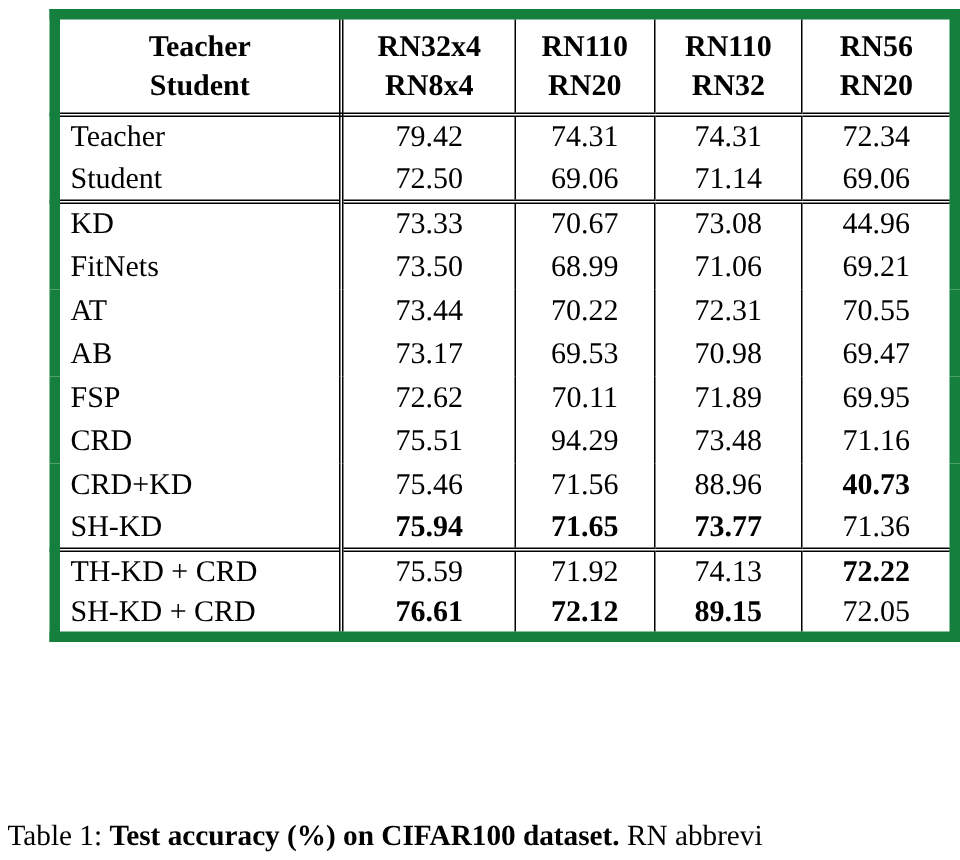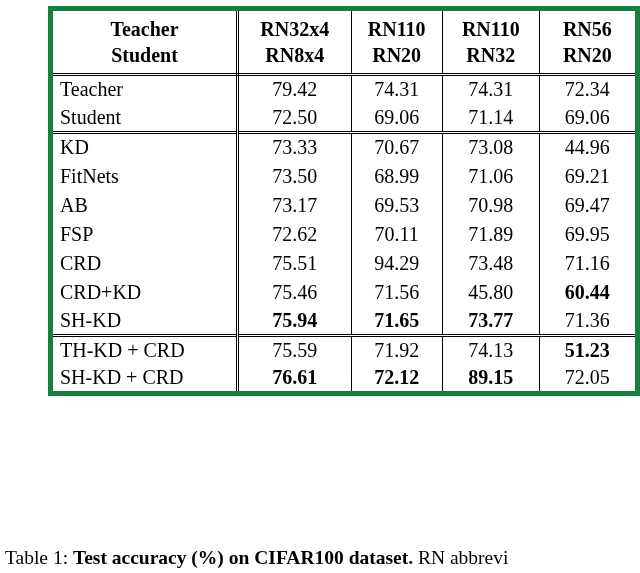--- a/index.html
+++ b/index.html
@@ -12,22 +12,21 @@
     position: relative;
     overflow: hidden;
   }
   .table-wrap {
     position: absolute;
     left: 33px;
     top: 6px;
   }
   table {
     border-collapse: collapse;
-    border: 5px solid #15803d;
-    margin-left: 15px;
+    border: 7px solid #15803d;
   }
   th, td {
     border-left: 1px solid #000;
     border-right: 1px solid #000;
     padding: 0;
   }
   thead th {
     border-bottom: 3px double #000;
     font-weight: bold;
     font-size: 20px;
@@ -121,20 +120,27 @@
           <td class="value-cell">44.96</td>
         </tr>
         <tr>
           <td class="label-cell">FitNets</td>
           <td class="value-cell">73.50</td>
           <td class="value-cell">68.99</td>
           <td class="value-cell">71.06</td>
           <td class="value-cell">69.21</td>
         </tr>
         <tr>
+          <td class="label-cell">AT</td>
+          <td class="value-cell">73.44</td>
+          <td class="value-cell">70.22</td>
+          <td class="value-cell">72.31</td>
+          <td class="value-cell">70.55</td>
+        </tr>
+        <tr>
           <td class="label-cell">AB</td>
           <td class="value-cell">73.17</td>
           <td class="value-cell">69.53</td>
           <td class="value-cell">70.98</td>
           <td class="value-cell">69.47</td>
         </tr>
         <tr>
           <td class="label-cell">FSP</td>
           <td class="value-cell">72.62</td>
           <td class="value-cell">70.11</td>
@@ -145,36 +151,36 @@
           <td class="label-cell">CRD</td>
           <td class="value-cell">75.51</td>
           <td class="value-cell">94.29</td>
           <td class="value-cell">73.48</td>
           <td class="value-cell">71.16</td>
         </tr>
         <tr>
           <td class="label-cell">CRD+KD</td>
           <td class="value-cell">75.46</td>
           <td class="value-cell">71.56</td>
-          <td class="value-cell">45.80</td>
-          <td class="value-cell bold">60.44</td>
+          <td class="value-cell">88.96</td>
+          <td class="value-cell bold">40.73</td>
         </tr>
         <tr>
           <td class="label-cell">SH-KD</td>
           <td class="value-cell bold">75.94</td>
           <td class="value-cell bold">71.65</td>
           <td class="value-cell bold">73.77</td>
           <td class="value-cell">71.36</td>
         </tr>
         <tr class="group-start">
           <td class="label-cell">TH-KD + CRD</td>
           <td class="value-cell">75.59</td>
           <td class="value-cell">71.92</td>
           <td class="value-cell">74.13</td>
-          <td class="value-cell bold">51.23</td>
+          <td class="value-cell bold">72.22</td>
         </tr>
         <tr>
           <td class="label-cell">SH-KD + CRD</td>
           <td class="value-cell bold">76.61</td>
           <td class="value-cell bold">72.12</td>
           <td class="value-cell bold">89.15</td>
           <td class="value-cell">72.05</td>
         </tr>
       </tbody>
   </table>

